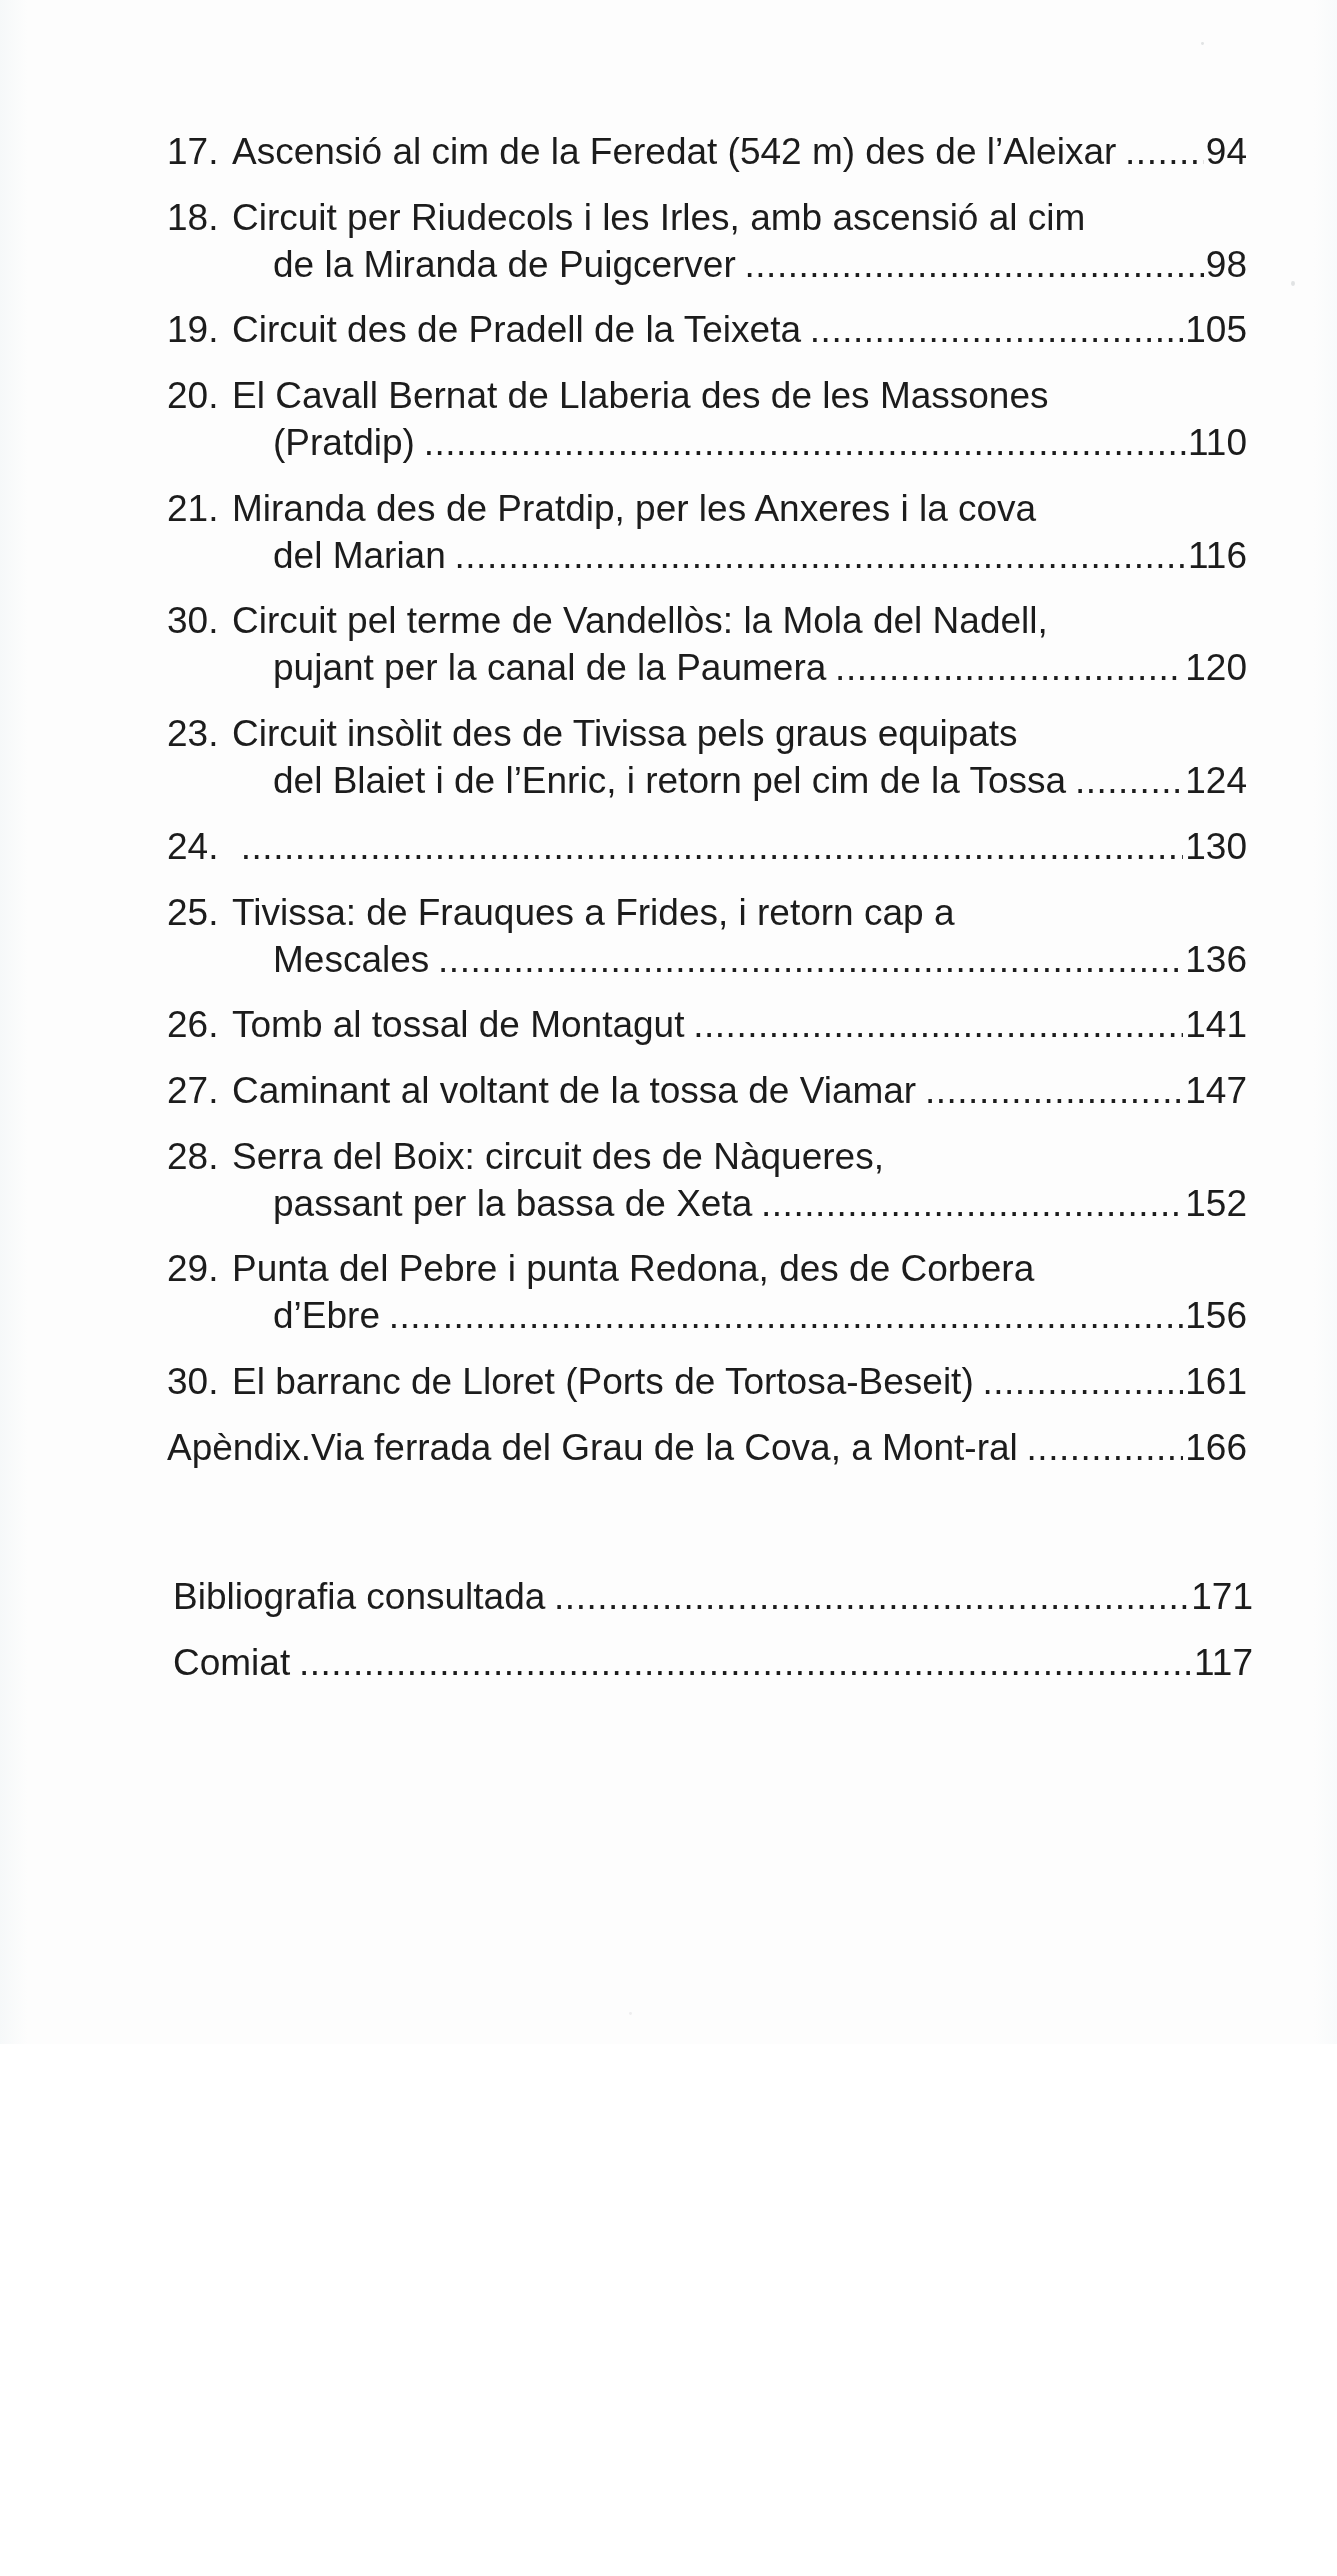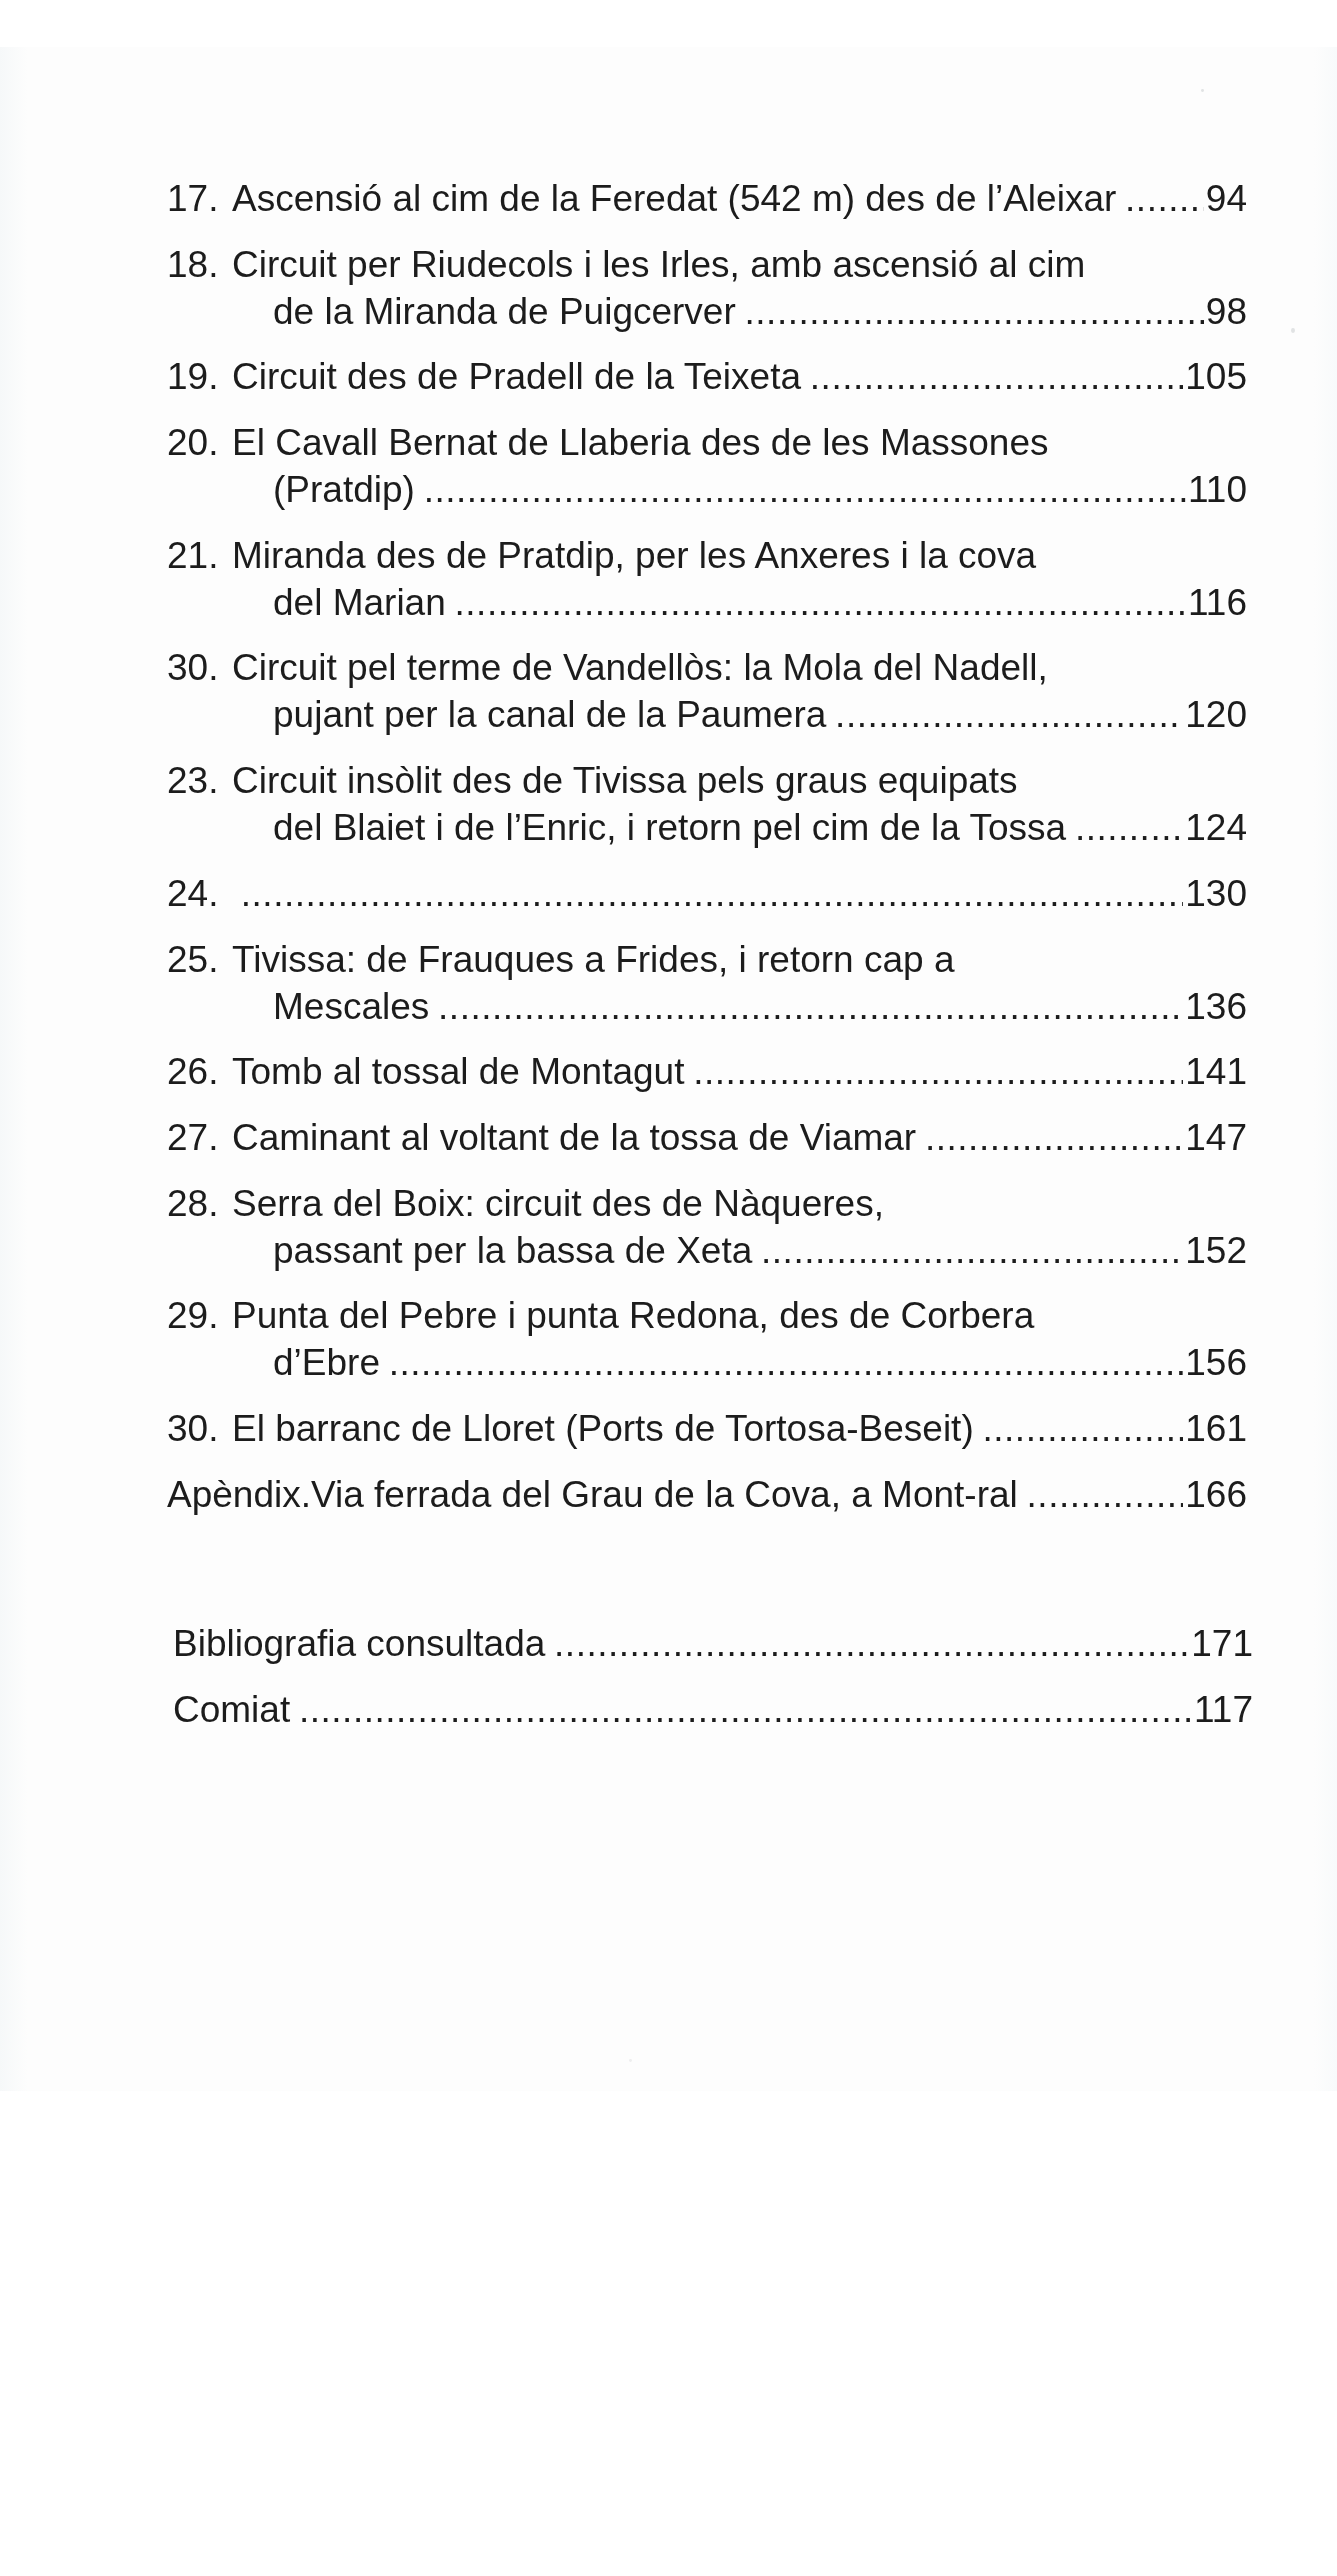--- a/index.html
+++ b/index.html
@@ -10,21 +10,20 @@
   .page {
     position: relative;
     width: 1337px;
     height: 2044px;
     overflow: hidden;
     color: #1c1c1c;
     background:
       linear-gradient(90deg, #f6f8f9 0px, #fdfdfd 27.5px, #fdfdfd 1314px, #f8fafb 1337px),
       #fdfdfd;
     font-size: 37px;
-    margin-top: 47px;
   }
   .toc {
     position: absolute;
     left: 167px;
     top: 128px;
     width: 1080px;
   }
   .back-matter {
     position: absolute;
     left: 173px;

